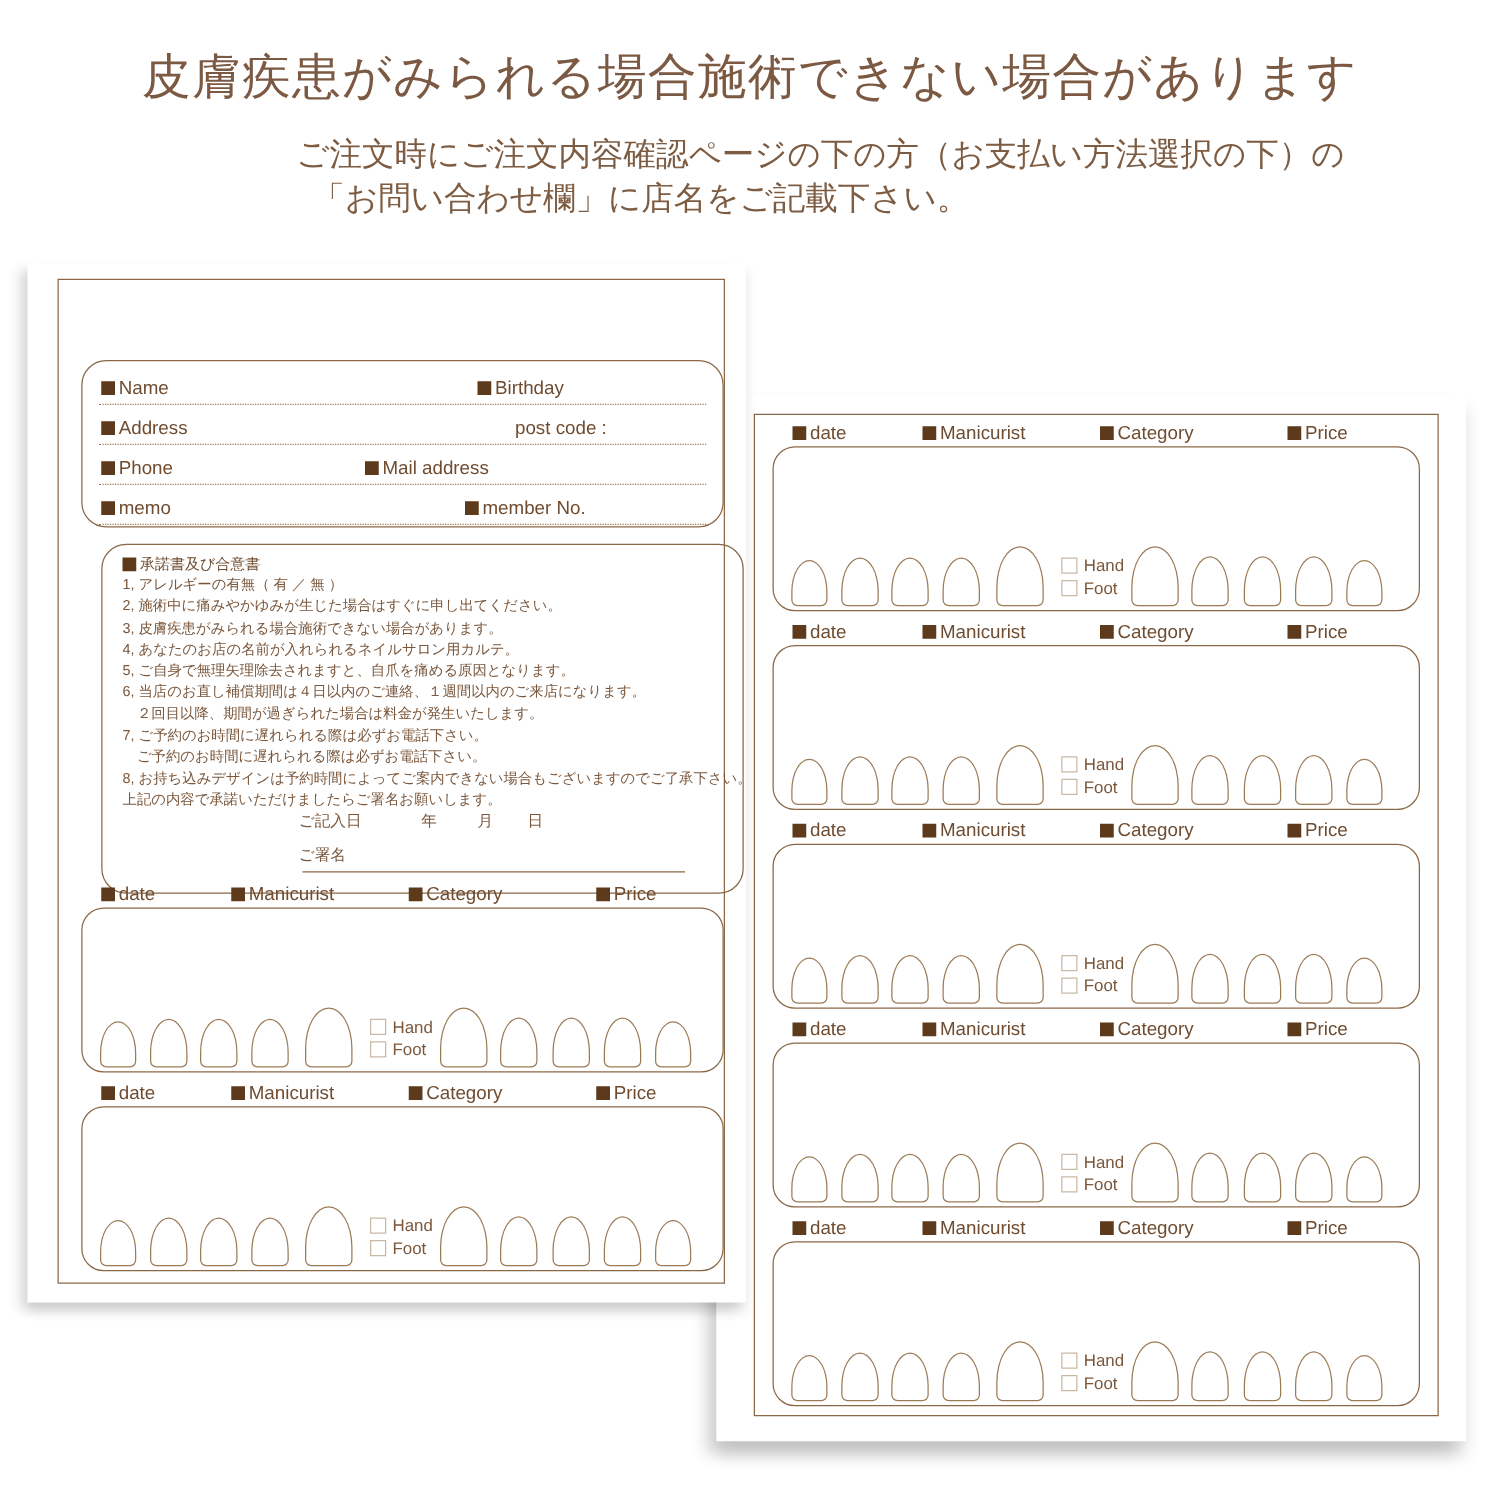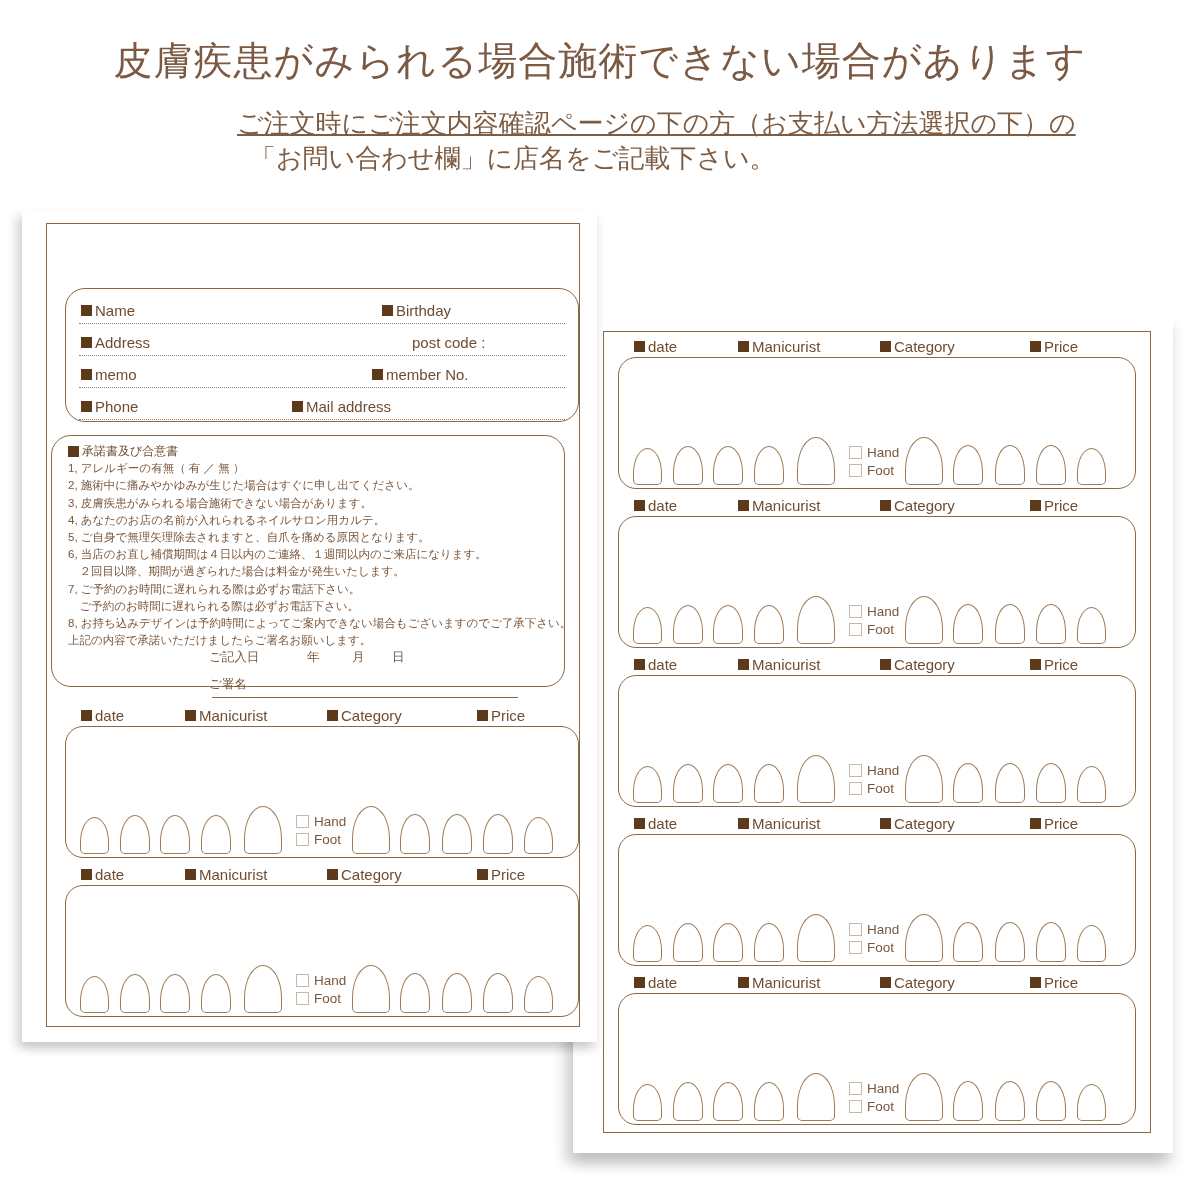--- a/index.html
+++ b/index.html
@@ -5,21 +5,21 @@
   html,body{margin:0;padding:0;}
   body{
     width:1200px;height:1200px;position:relative;background:#ffffff;
     font-family:"Liberation Sans","DejaVu Sans",sans-serif;overflow:hidden;
   }
   .hero-title{
     position:absolute;left:0;top:34px;width:1200px;text-align:center;
     font-size:39px;color:#7b5942;letter-spacing:1px;white-space:nowrap;
   }
   .sub{position:absolute;font-size:26px;color:#7d5c42;white-space:nowrap;}
-  .sub1{left:237px;top:106px;text-decoration:underline;}
+  .sub1{left:237px;top:106px;}
   .sub2{left:250px;top:141px;}
 
   .page{position:absolute;background:#ffffff;}
   .page-front{
     left:22px;top:210px;width:575px;height:832px;z-index:2;
     box-shadow:-8px 6px 9px rgba(0,0,0,0.10), 0 7px 9px rgba(0,0,0,0.12);
   }
   .page-back{
     left:573px;top:315px;width:600px;height:838px;z-index:1;
     box-shadow:-10px 10px 12px rgba(0,0,0,0.12), 0 11px 13px rgba(0,0,0,0.15);
@@ -40,21 +40,21 @@
     padding:3px 13px 0 13px;
   }
   .info-row{position:relative;height:31px;border-bottom:1px dotted #9c7c57;}
   .f-label{
     position:absolute;bottom:4px;font-size:15px;color:#6f4c30;
     display:flex;align-items:center;gap:3px;white-space:nowrap;
   }
   .sq{width:11px;height:11px;background:#5d3a1b;display:inline-block;flex:0 0 auto;}
 
   .consent-box{
-    position:absolute;left:29px;top:225px;width:514px;height:252px;
+    position:absolute;left:59px;top:225px;width:514px;height:280px;
     border:1.2px solid #8a6846;border-radius:20px;box-sizing:border-box;
   }
   .consent-text{padding:7px 10px 0 16px;font-size:11.5px;line-height:17.2px;color:#7a573c;}
   .consent-head{display:flex;align-items:center;gap:3px;font-size:12px;color:#6f4c30;}
   .c-item{white-space:nowrap;}
   .c-abs{position:absolute;font-size:12.5px;color:#7a573c;white-space:nowrap;}
   .c-sign-line{position:absolute;left:160px;top:261px;width:306px;border-top:1px solid #8a6846;}
 
   .blocks{position:absolute;}
   .front-blocks{left:43px;top:497px;width:514px;}
@@ -104,35 +104,35 @@
           <span class="sq"></span>
           <span>Address</span>
         </span>
       <span class="f-label" style="left:333px">
           <span>post code :</span>
         </span>
     </div>
     <div class="info-row">
       <span class="f-label" style="left:2px">
           <span class="sq"></span>
-          <span>memo</span>
-        </span>
-      <span class="f-label" style="left:293px">
-          <span class="sq"></span>
-          <span>member No.</span>
+          <span>Phone</span>
+        </span>
+      <span class="f-label" style="left:213px">
+          <span class="sq"></span>
+          <span>Mail address</span>
         </span>
     </div>
     <div class="info-row">
       <span class="f-label" style="left:2px">
           <span class="sq"></span>
-          <span>Phone</span>
-        </span>
-      <span class="f-label" style="left:213px">
-          <span class="sq"></span>
-          <span>Mail address</span>
+          <span>memo</span>
+        </span>
+      <span class="f-label" style="left:293px">
+          <span class="sq"></span>
+          <span>member No.</span>
         </span>
     </div>
   </div>
 
   <div class="consent-box">
     <div class="consent-text">
       <div class="consent-head">
           <span class="sq"></span>
           <span>承諾書及び合意書</span>
         </div>

